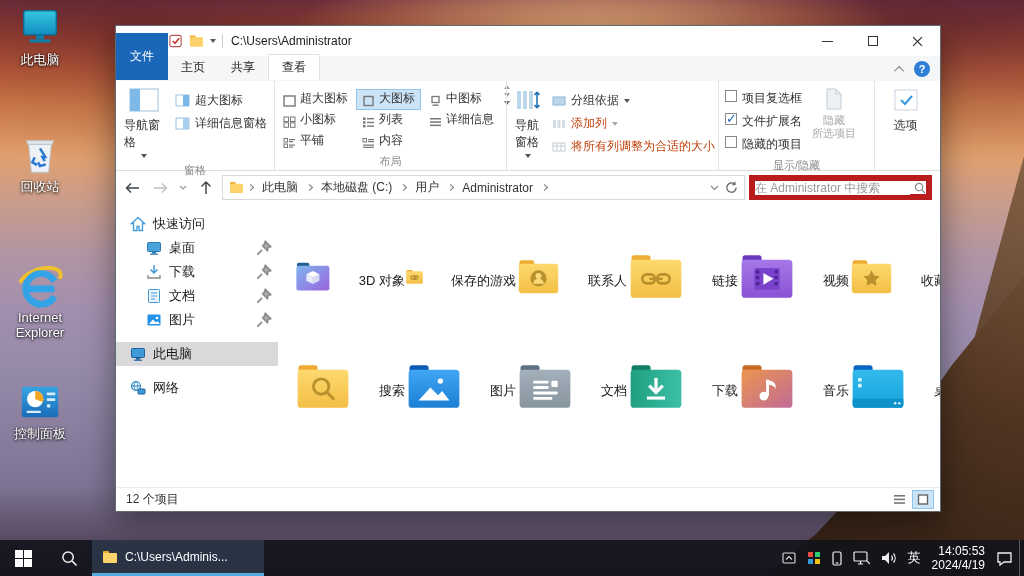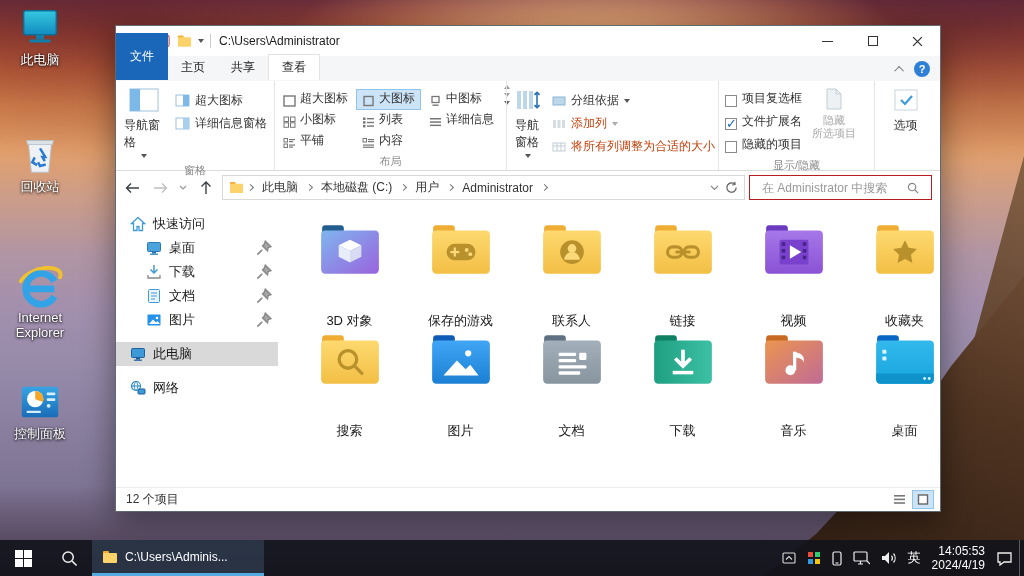--- a/index.html
+++ b/index.html
@@ -23,21 +23,21 @@
     clip-path:polygon(100% 0%, 100% 100%, 30% 100%, 55% 55%); opacity:.9; }
 
   
   .dicons { position:absolute; left:2px; top:6px; width:76px; display:flex; flex-direction:column; }
   .dicon { display:flex; flex-direction:column; align-items:center; margin-bottom:14px; cursor:default; }
   .dicon .dlabel { color:#fff; font-size:13px; text-align:center; line-height:15px; text-shadow:0 1px 3px rgba(0,0,0,.9), 0 0 2px rgba(0,0,0,.7); margin-top:2px; }
   .dicon svg { width:46px; height:44px; }
 
   
   .window { position:absolute; left:115px; top:25px; width:826px; height:487px; background:#fff; border:1px solid #5f6a72; box-shadow:0 8px 30px rgba(0,0,0,.45); display:flex; flex-direction:column; }
-  .titlebar { height:30px; background:#fff; display:flex; align-items:center; padding-left:12px; flex:none; }
+  .titlebar { height:30px; background:#fff; display:flex; align-items:center; padding-left:24px; flex:none; }
   .qat { display:flex; align-items:center; gap:6px; }
   .qat svg { width:15px; height:14px; }
   .tsep { width:1px; height:14px; background:#ccc; }
   .wtitle { font-size:12px; color:#1a1a1a; margin-left:8px; }
   .wcontrols { margin-left:auto; display:flex; height:100%; }
   .wc { width:45px; height:100%; display:flex; align-items:center; justify-content:center; }
   .wc-min { width:11px; height:1px; background:#333; }
   .wc-max { width:10px; height:10px; border:1px solid #333; }
 
   
@@ -65,47 +65,47 @@
 
   .laygrid { display:grid; grid-template-columns:repeat(3,auto); grid-auto-rows:21px; column-gap:2px; padding-top:4px; }
   .li { display:flex; align-items:flex-end; gap:4px; padding:2px 5px; white-space:nowrap; border:1px solid transparent; }
   .li.selected { background:#cce4f7; border:1px solid #92c4ea; }
   .lscroll { display:flex; flex-direction:column; justify-content:center; gap:4px; padding:0 4px; }
   .tri-up { width:0;height:0;border-left:3.5px solid transparent;border-right:3.5px solid transparent;border-bottom:4px solid #999; }
   .tri-dn { width:0;height:0;border-left:3.5px solid transparent;border-right:3.5px solid transparent;border-top:4px solid #999; }
 
   .cb { width:12px; height:12px; border:1px solid #8a8a8a; background:#fff; position:relative; flex:none; }
   .cb[data-checked="true"]::after { content:"✓"; position:absolute; left:0px; top:-3px; font-size:13px; font-weight:bold; color:#1a66b8; }
-  .cbrow { display:flex; align-items:flex-end; gap:5px; padding:3px 4px; white-space:nowrap; }
+  .cbrow { display:flex; align-items:flex-start; gap:5px; padding:3px 4px; white-space:nowrap; }
   .twoline { font-size:11px; color:#a8a8a8; text-align:center; line-height:13px; }
 
   
   .navrow { height:33px; display:flex; align-items:center; padding:0 8px 0 4px; gap:4px; flex:none; background:#fff; }
   .navbtn { width:24px; height:24px; display:flex; align-items:center; justify-content:center; }
   .crumbbox { flex:1; height:25px; border:1px solid #d9d9d9; display:flex; align-items:center; padding:0 2px 0 6px; gap:2px; }
   .crumb { font-size:12px; color:#333; padding:3px 5px; white-space:nowrap; }
   .csep { width:5px; height:5px; border-right:1.2px solid #777; border-top:1.2px solid #777; transform:rotate(45deg); margin:0 2px; flex:none; }
   .crumb-right { margin-left:auto; display:flex; align-items:center; gap:6px; padding-right:4px; }
-  .searchbox { width:183px; height:25px; border:1px solid #b91c1c; display:flex; align-items:center; padding:0 12px; gap:4px; }
+  .searchbox { width:183px; height:25px; border:6px solid #b91c1c; display:flex; align-items:center; padding:0 0; gap:4px; }
   .searchbox input { border:none; outline:none; flex:1; font-size:12px; color:#333; font-family:inherit; min-width:0; }
   .searchbox input::placeholder { color:#9a9a9a; }
 
   
   .main { flex:1; display:flex; overflow:hidden; }
   .sidebar { width:162px; flex:none; padding-top:8px; font-size:13px; color:#1a1a1a; }
   .srow { height:24px; display:flex; align-items:center; gap:7px; padding-left:14px; padding-right:6px; }
   .srow.child { padding-left:30px; }
   .srow.sel { background:#d9d9d9; }
   .srow svg { width:16px; height:16px; flex:none; }
   .pin { margin-left:auto; flex:none; }
   .sgap { height:10px; }
 
   .content { flex:1; padding:18px 0 0 16px; }
   .fgrid { display:grid; grid-template-columns:repeat(6,111px); grid-auto-rows:110px; }
-  .fi { display:flex; flex-direction:column; align-items:center;gap:27px; }
+  .fi { display:flex; flex-direction:row; align-items:center;gap:27px; }
   .fi svg.fsvg { width:66px; height:56px; }
   .flabel { font-size:13px; color:#1a1a1a; margin-top:7px; white-space:nowrap; }
 
   
   .statusbar { height:24px; border-top:1px solid #ededed; display:flex; align-items:center; padding:0 6px 0 10px; font-size:12px; color:#333; flex:none; }
   .viewtoggles { margin-left:auto; display:flex; gap:2px; }
   .vt { width:22px; height:19px; display:flex; align-items:center; justify-content:center; border:1px solid transparent; }
   .vt.sel { background:#cce4f7; border:1px solid #92c4ea; }
 
   

